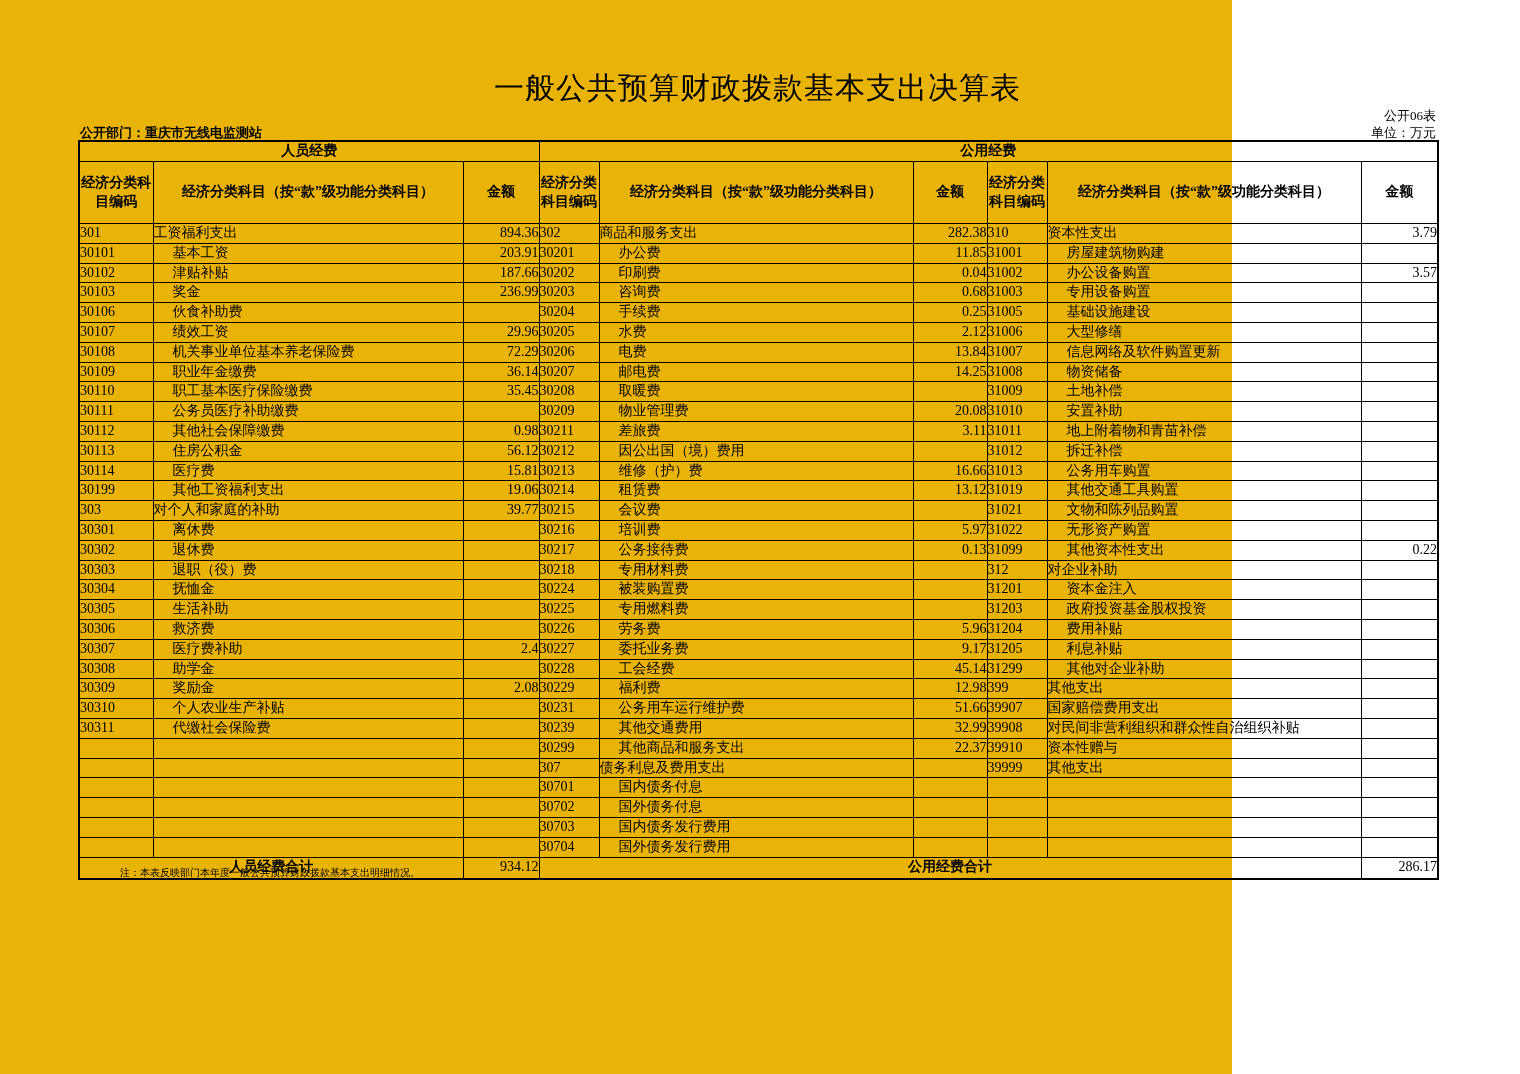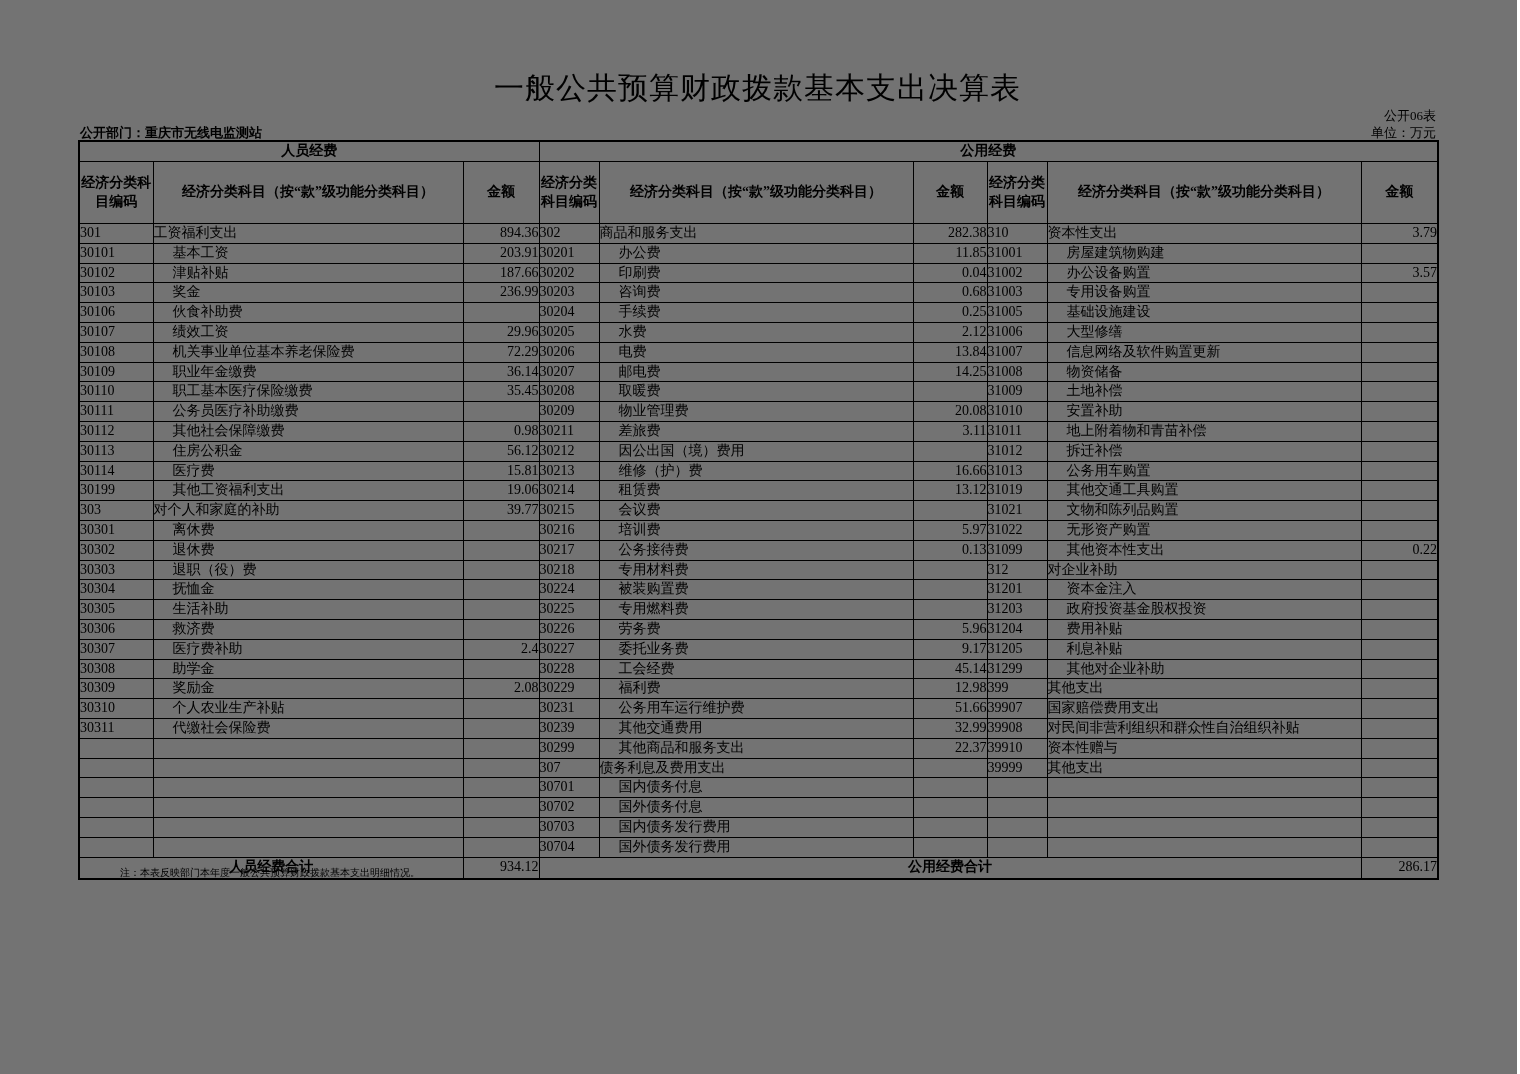--- a/index.html
+++ b/index.html
@@ -1,21 +1,21 @@
 <!DOCTYPE html>
 <html><head>
 <meta charset="utf-8">
 <style>
   html,body{margin:0;padding:0;}
   body{
     width:1520px;height:1074px;background:#ffffff;color:#000;
     font-family:"Liberation Serif","DejaVu Serif",serif;
     overflow:hidden;
   }
-  .page{position:relative;width:1517px;height:1074px;background:#737373;}
+  .page{position:relative;width:1232px;height:1074px;background:#eab308;}
   .sheet{position:absolute;left:78px;top:0;width:1359px;}
   .title{
     position:absolute;top:68px;left:0;width:100%;
     text-align:center;font-size:30px;letter-spacing:1px;white-space:nowrap;
   }
   .form-code{position:absolute;top:107px;right:1px;font-size:13px;}
   .dept{position:absolute;top:124px;left:2px;font-size:13px;font-weight:bold;}
   .unit{position:absolute;top:124px;right:1px;font-size:13px;}
   table.budget{
     position:absolute;top:140px;left:0;

